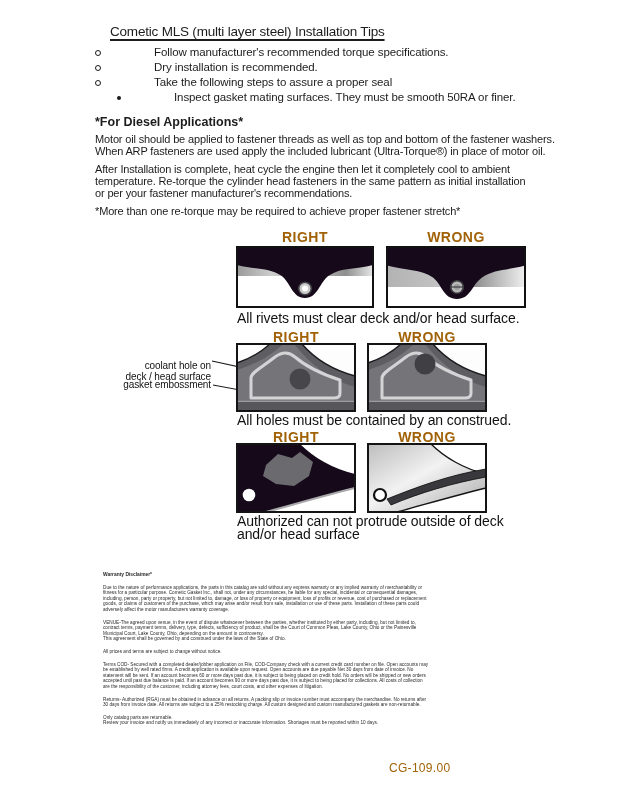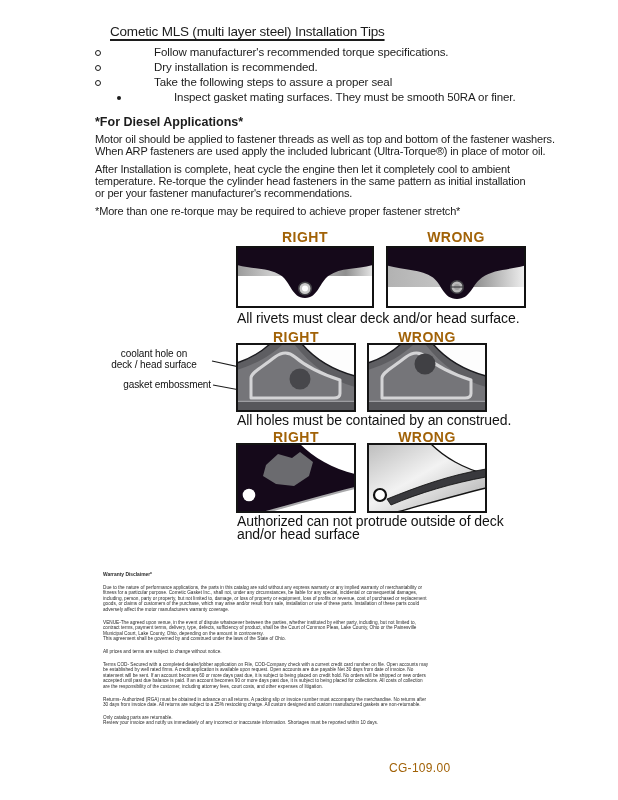--- a/index.html
+++ b/index.html
@@ -119,21 +119,21 @@
     <circle cx="71" cy="41" r="3" fill="#9c9c9c"></circle>
     <line x1="64.7" y1="41" x2="77.3" y2="41" stroke="#2a2a2e" stroke-width="1"></line>
     <rect x="1" y="1" width="138" height="60" fill="none" stroke="#111111" stroke-width="2"></rect>
   </svg>
 
   <div class="dcaption" style="left:237px; top:312px;">All rivets must clear deck and/or head surface.</div>
 
   <div class="dlabel" style="left:236px; top:329px; width:120px;">RIGHT</div>
   <div class="dlabel" style="left:367px; top:329px; width:120px;">WRONG</div>
 
-  <div class="ann" style="top:348px;text-align:center;">coolant hole on
+  <div class="ann" style="top:360px;">coolant hole on
 deck / head surface</div>
   <div class="ann" style="top:379px;">gasket embossment</div>
 
   <svg class="abs" style="left:210px; top:356px;" width="85" height="42" viewBox="0 0 85 42">
     <line x1="2" y1="5" x2="80" y2="22" stroke="#1c1c1c" stroke-width="1.1"></line>
     <line x1="3" y1="29" x2="51" y2="38" stroke="#1c1c1c" stroke-width="1.1"></line>
   </svg>
 
   <svg class="panel" style="left:236px; top:343px;" width="120" height="69" viewBox="0 0 120 69">
     <rect x="1" y="1" width="118" height="67" fill="#757579"></rect>

